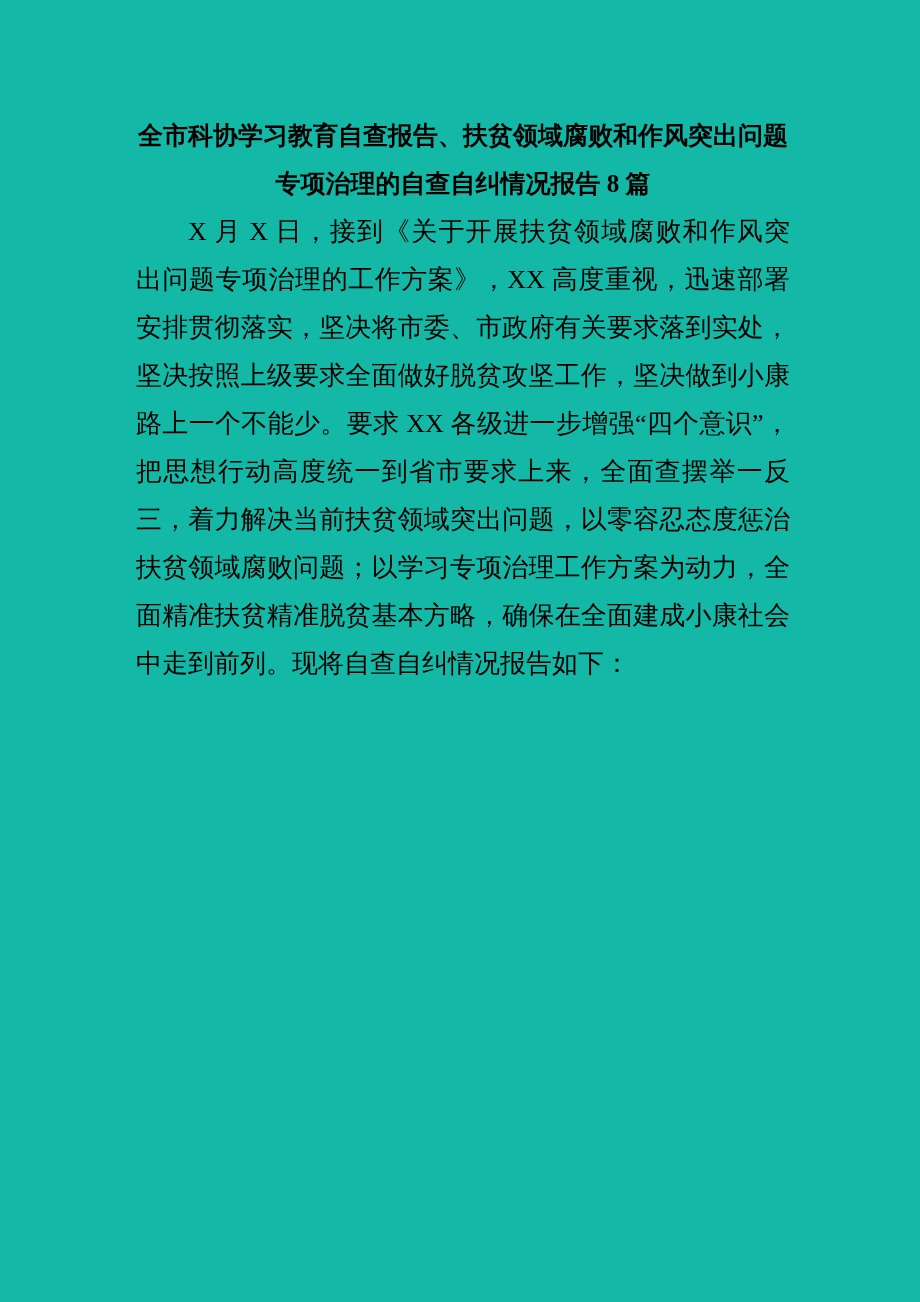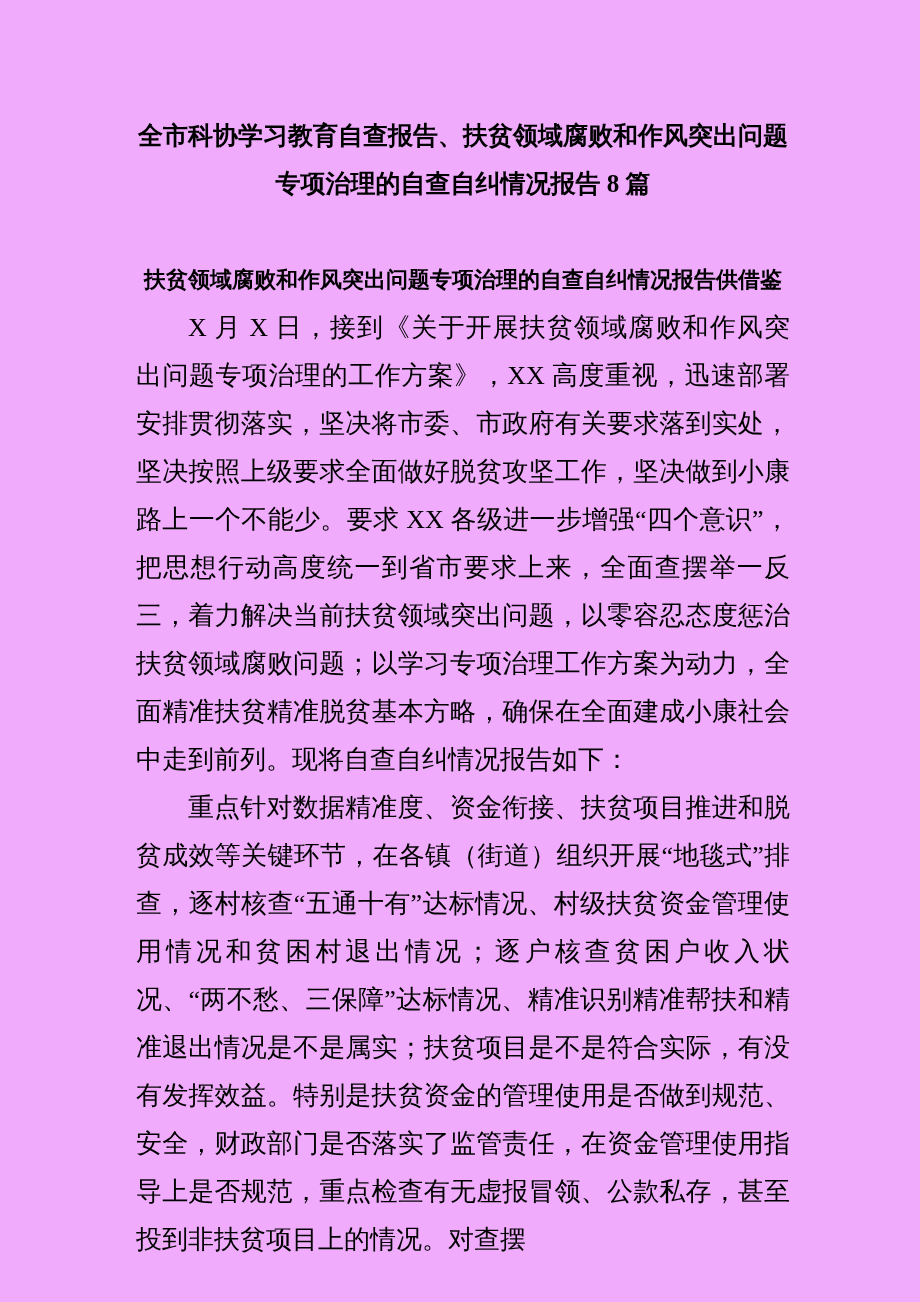--- a/index.html
+++ b/index.html
@@ -11,21 +11,21 @@
     width: 920px;
     height: 1302px;
     font-family: "Liberation Serif", "DejaVu Serif", serif;
     color: #000000;
   }
   .page {
     box-sizing: border-box;
     width: 920px;
     height: 1302px;
     overflow: hidden;
-    background: #f0abfc;
+    background: #14b8a6;
     padding: 112px 130px 0 136px;
   }
   .doc-title {
     margin: 0;
     font-size: 25px;
     font-weight: bold;
     line-height: 48px;
     text-align: center;
     letter-spacing: 0px;
   }
@@ -54,20 +54,18 @@
 </head>
 <body>
 
 <div class="page">
 
   <h1 class="doc-title">
     <span class="title-line">全市科协学习教育自查报告、扶贫领域腐败和作风突出问题</span>
     <span class="title-line">专项治理的自查自纠情况报告 8 篇</span>
   </h1>
 
-  <h2 class="section-heading">扶贫领域腐败和作风突出问题专项治理的自查自纠情况报告供借鉴</h2>
 
   <p class="body-para">X 月 X 日，接到《关于开展扶贫领域腐败和作风突出问题专项治理的工作方案》，XX 高度重视，迅速部署安排贯彻落实，坚决将市委、市政府有关要求落到实处，坚决按照上级要求全面做好脱贫攻坚工作，坚决做到小康路上一个不能少。要求 XX 各级进一步增强“四个意识”，把思想行动高度统一到省市要求上来，全面查摆举一反三，着力解决当前扶贫领域突出问题，以零容忍态度惩治扶贫领域腐败问题；以学习专项治理工作方案为动力，全面精准扶贫精准脱贫基本方略，确保在全面建成小康社会中走到前列。现将自查自纠情况报告如下：</p>
 
 
-  <p class="body-para">重点针对数据精准度、资金衔接、扶贫项目推进和脱贫成效等关键环节，在各镇（街道）组织开展“地毯式”排查，逐村核查“五通十有”达标情况、村级扶贫资金管理使用情况和贫困村退出情况；逐户核查贫困户收入状况、“两不愁、三保障”达标情况、精准识别精准帮扶和精准退出情况是不是属实；扶贫项目是不是符合实际，有没有发挥效益。特别是扶贫资金的管理使用是否做到规范、安全，财政部门是否落实了监管责任，在资金管理使用指导上是否规范，重点检查有无虚报冒领、公款私存，甚至投到非扶贫项目上的情况。对查摆</p>
 
 </div>
 
 </body></html>

